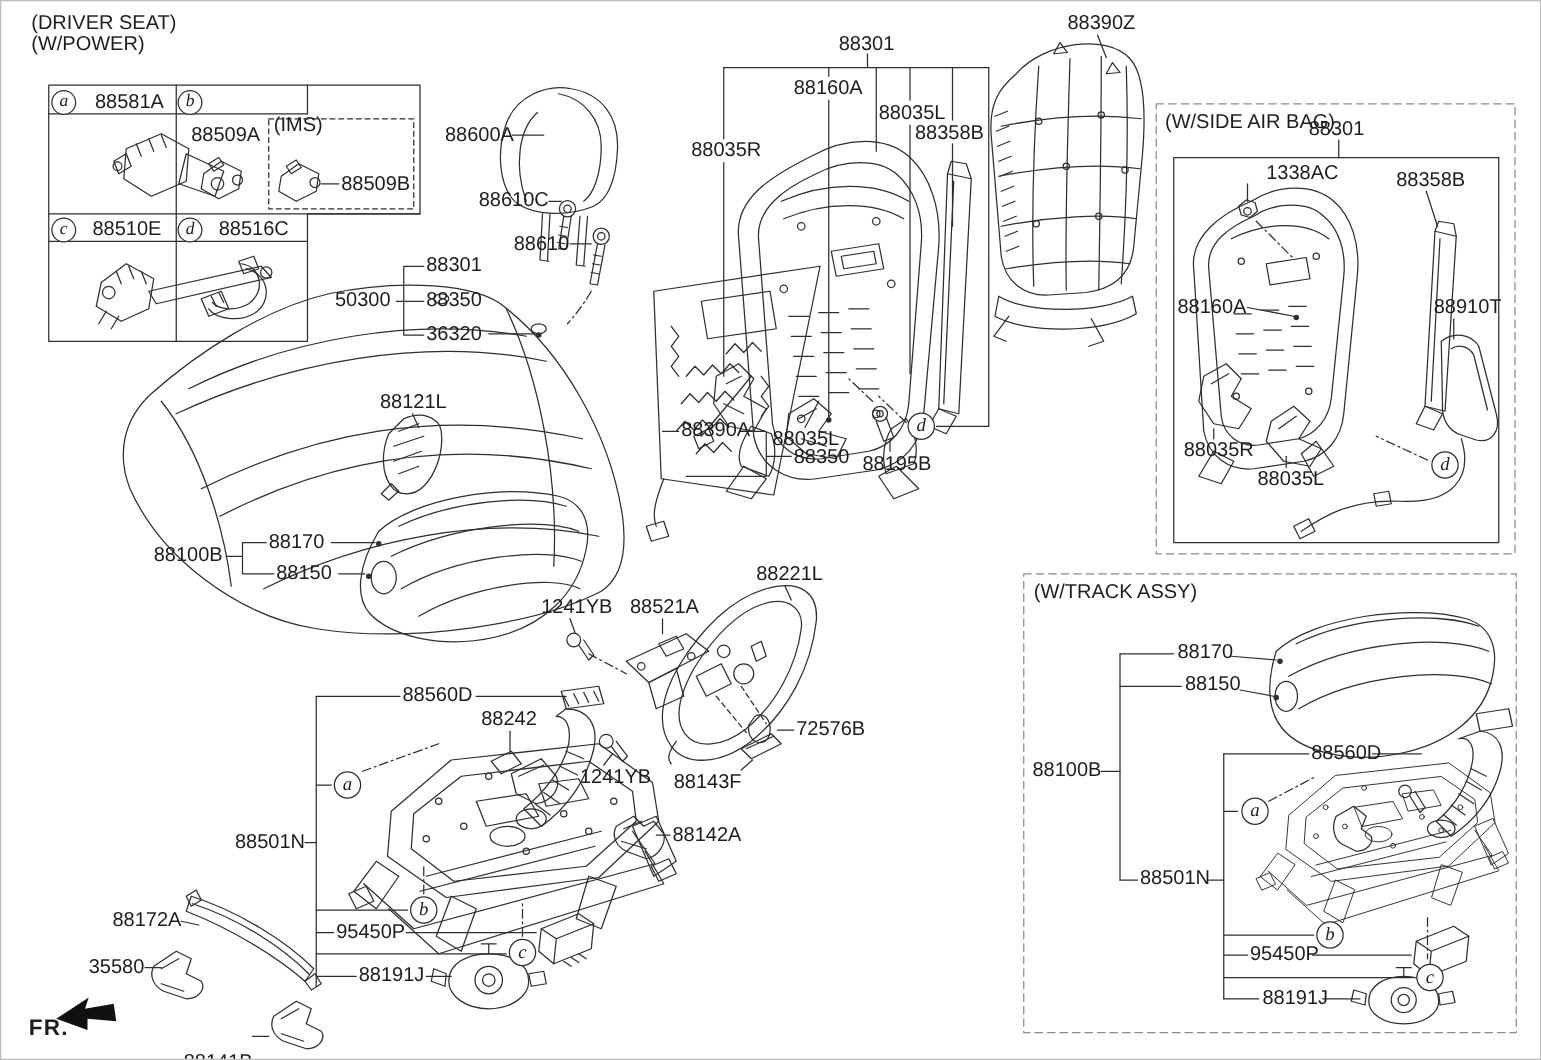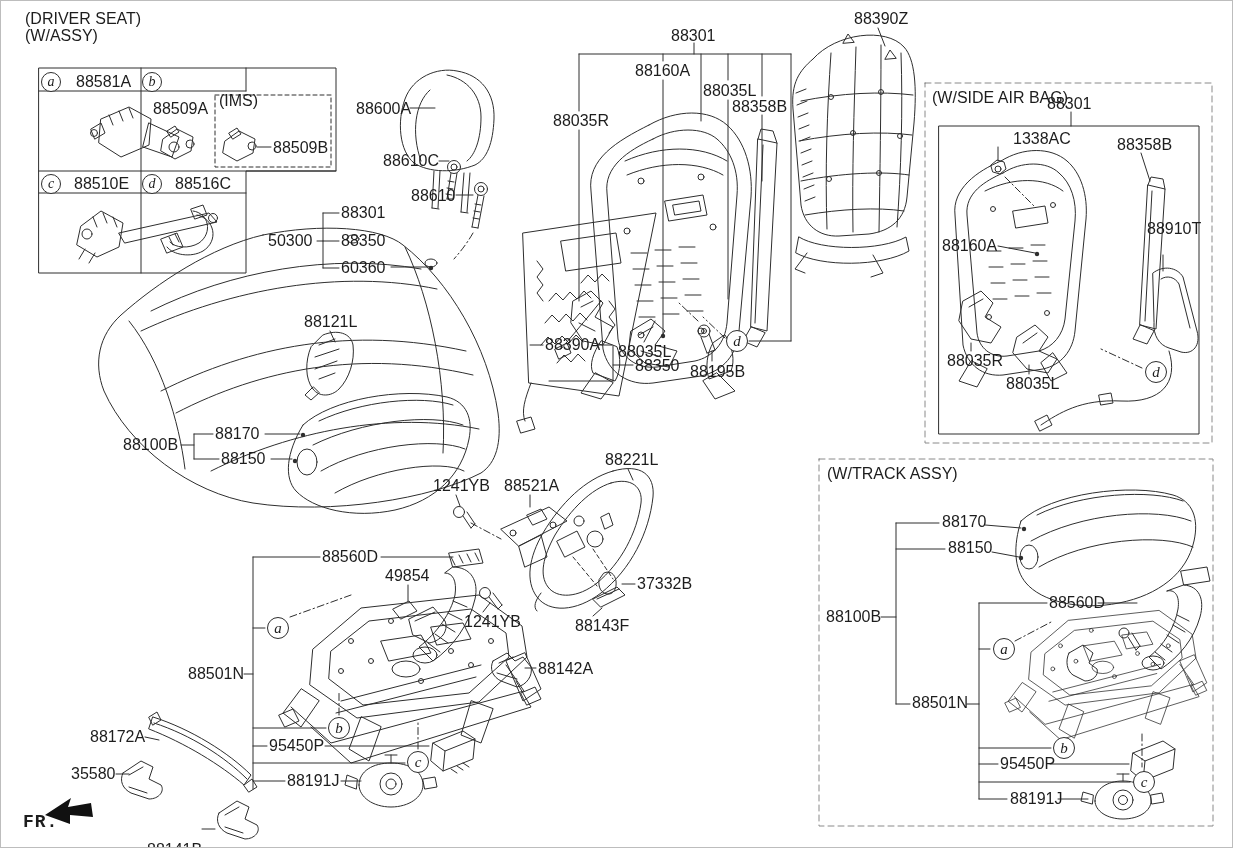--- a/index.html
+++ b/index.html
@@ -15,21 +15,21 @@
   .art .fill{fill:#111;stroke:none;}
   .art .dot{fill:#2e2e2e;stroke:none;}
   .art .dash{stroke-dasharray:4 3;}
   .art .dashdot{stroke-dasharray:7 3 1.5 3;}
   .art .boxdash{stroke-dasharray:6 4;stroke:#8a8a8a;}
   .lbl{
     position:absolute;font-size:16px;line-height:1;white-space:nowrap;
     color:#1d1d1d;letter-spacing:0px;
   }
   .ttl{font-size:16px;}
-  .fr{font-size:18px;font-weight:bold;letter-spacing:1px;font-family:Liberation Mono, monospace;}
+  .fr{font-size:18px;font-weight:bold;letter-spacing:1px;}
   .co{
     position:absolute;width:22px;height:22px;border:1.2px solid #2e2e2e;border-radius:50%;
     display:flex;align-items:center;justify-content:center;
     font-family:"Liberation Serif",serif;font-style:italic;font-size:15px;color:#1d1d1d;
     box-sizing:border-box;background:#fff;
   }
   .co.sm{width:20px;height:20px;font-size:14px;}
 </style>
 </head>
 <body>
@@ -491,83 +491,83 @@
     <path d="M895,703 H909 M966,703 H978"></path>
     <path d="M978,747 H1050"></path>
     <path d="M978,763 H997 M1049,763 H1128"></path>
     <path d="M978,781 H1129"></path>
     <path class="dashdot" d="M1141,733 V766"></path>
     <path d="M978,798 H1006 M1057,798 H1087"></path>
   </g>
 </svg>
 
   <span class="lbl ttl" style="left:24px;top:10px">(DRIVER SEAT)</span>
-  <span class="lbl ttl" style="left:24px;top:27px">(W/ASSY)</span>
+  <span class="lbl ttl" style="left:24px;top:27px">(W/POWER)</span>
 
   <span class="co sm" style="left:40px;top:71px">a</span>
   <span class="lbl" style="left:75px;top:73px">88581A</span>
   <span class="co sm" style="left:141px;top:71px">b</span>
   <span class="lbl" style="left:152px;top:100px">88509A</span>
   <span class="lbl" style="left:218px;top:92px">(IMS)</span>
   <span class="lbl" style="left:272px;top:139px">88509B</span>
   <span class="co sm" style="left:40px;top:173px">c</span>
   <span class="lbl" style="left:73px;top:175px">88510E</span>
   <span class="co sm" style="left:141px;top:173px">d</span>
   <span class="lbl" style="left:174px;top:175px">88516C</span>
 
   <span class="lbl" style="left:355px;top:100px">88600A</span>
   <span class="lbl" style="left:382px;top:152px">88610C</span>
   <span class="lbl" style="left:410px;top:187px">88610</span>
   <span class="lbl" style="left:267px;top:232px">50300</span>
   <span class="lbl" style="left:340px;top:204px">88301</span>
   <span class="lbl" style="left:340px;top:232px">88350</span>
-  <span class="lbl" style="left:340px;top:259px">60360</span>
+  <span class="lbl" style="left:340px;top:259px">36320</span>
   <span class="lbl" style="left:303px;top:313px">88121L</span>
   <span class="lbl" style="left:122px;top:436px">88100B</span>
   <span class="lbl" style="left:214px;top:425px">88170</span>
   <span class="lbl" style="left:220px;top:450px">88150</span>
   <span class="lbl" style="left:544px;top:336px">88390A</span>
   <span class="lbl" style="left:617px;top:343px">88035L</span>
   <span class="lbl" style="left:634px;top:357px">88350</span>
   <span class="lbl" style="left:689px;top:363px">88195B</span>
   <span class="lbl" style="left:670px;top:27px">88301</span>
   <span class="lbl" style="left:634px;top:62px">88160A</span>
   <span class="lbl" style="left:702px;top:82px">88035L</span>
   <span class="lbl" style="left:731px;top:98px">88358B</span>
   <span class="lbl" style="left:552px;top:112px">88035R</span>
   <span class="lbl" style="left:853px;top:10px">88390Z</span>
 
   <span class="lbl" style="left:432px;top:477px">1241YB</span>
   <span class="lbl" style="left:503px;top:477px">88521A</span>
   <span class="lbl" style="left:604px;top:451px">88221L</span>
   <span class="lbl" style="left:321px;top:548px">88560D</span>
-  <span class="lbl" style="left:384px;top:567px">49854</span>
-  <span class="lbl" style="left:636px;top:575px">37332B</span>
+  <span class="lbl" style="left:384px;top:567px">88242</span>
+  <span class="lbl" style="left:636px;top:575px">72576B</span>
   <span class="lbl" style="left:463px;top:613px">1241YB</span>
-  <span class="lbl" style="left:574px;top:617px">88143F</span>
+  <span class="lbl" style="left:538px;top:617px">88143F</span>
   <span class="lbl" style="left:537px;top:660px">88142A</span>
   <span class="lbl" style="left:187px;top:665px">88501N</span>
   <span class="lbl" style="left:268px;top:737px">95450P</span>
   <span class="lbl" style="left:286px;top:772px">88191J</span>
   <span class="lbl" style="left:89px;top:728px">88172A</span>
   <span class="lbl" style="left:70px;top:765px">35580</span>
   <span class="lbl" style="left:146px;top:841px">88141B</span>
   <span class="lbl fr" style="left:22px;top:812px">FR.</span>
 
   <span class="co" style="left:266px;top:616px">a</span>
   <span class="co" style="left:327px;top:716px">b</span>
   <span class="co" style="left:406px;top:750px">c</span>
   <span class="co" style="left:725px;top:329px">d</span>
 
   <span class="lbl" style="left:931px;top:89px">(W/SIDE AIR BAG)</span>
   <span class="lbl" style="left:1046px;top:95px">88301</span>
   <span class="lbl" style="left:1012px;top:130px">1338AC</span>
   <span class="lbl" style="left:1116px;top:136px">88358B</span>
   <span class="lbl" style="left:941px;top:237px">88160A</span>
-  <span class="lbl" style="left:1146px;top:220px">88910T</span>
+  <span class="lbl" style="left:1146px;top:237px">88910T</span>
   <span class="lbl" style="left:946px;top:352px">88035R</span>
   <span class="lbl" style="left:1005px;top:375px">88035L</span>
   <span class="co" style="left:1144px;top:360px">d</span>
 
   <span class="lbl" style="left:826px;top:465px">(W/TRACK ASSY)</span>
   <span class="lbl" style="left:941px;top:513px">88170</span>
   <span class="lbl" style="left:947px;top:539px">88150</span>
   <span class="lbl" style="left:825px;top:608px">88100B</span>
   <span class="lbl" style="left:1048px;top:594px">88560D</span>
   <span class="lbl" style="left:911px;top:694px">88501N</span>

